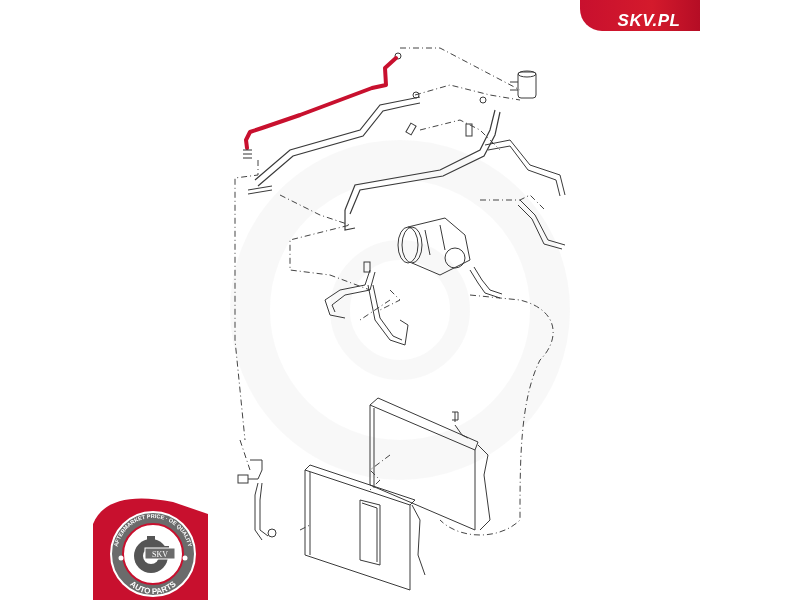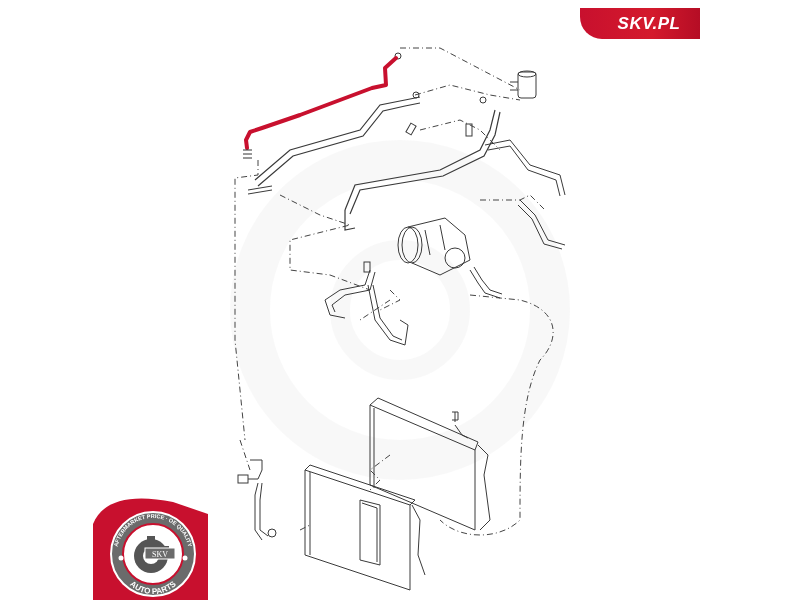--- a/index.html
+++ b/index.html
@@ -1,22 +1,22 @@
 <!DOCTYPE html>
 <html><head>
   <meta charset="utf-8">
   <style>
     html, body { margin: 0; padding: 0; background: #ffffff; }
     body { width: 800px; height: 600px; position: relative; overflow: hidden; font-family: "Liberation Sans", sans-serif; }
     .canvas { position: absolute; left: 0; top: 0; width: 800px; height: 600px; }
     .brand-badge {
-      position: absolute; top: 8px; right: 100px; width: 120px; height: 31px;
+      position: absolute; top: 0; right: 100px; width: 120px; height: 31px;
       background: linear-gradient(90deg, #c8102e 0%, #d41a2c 60%, #b50d25 100%);
       border-bottom-left-radius: 22px;
-      display: flex; align-items: center; justify-content: center;
+      display: flex; align-items: flex-end; justify-content: center;
     }
     .brand-badge span {
       color: #ffffff; font-weight: bold; font-style: italic; font-size: 17px; letter-spacing: 0.5px;
       font-family: "Liberation Sans", sans-serif; padding-left: 18px;
     }
     .seal { position: absolute; left: 93px; top: 494px; width: 115px; height: 106px; }
     .watermark { position: absolute; left: 0; top: 0; width: 800px; height: 600px; opacity: 0.05; pointer-events: none; }
   </style>
 </head>
 <body>

